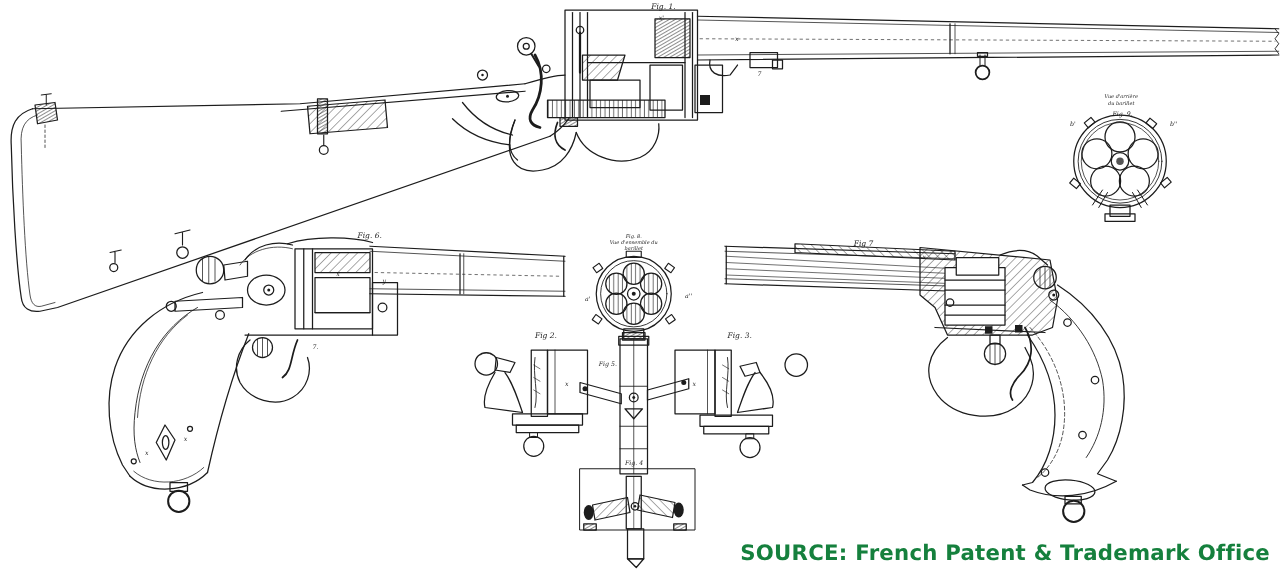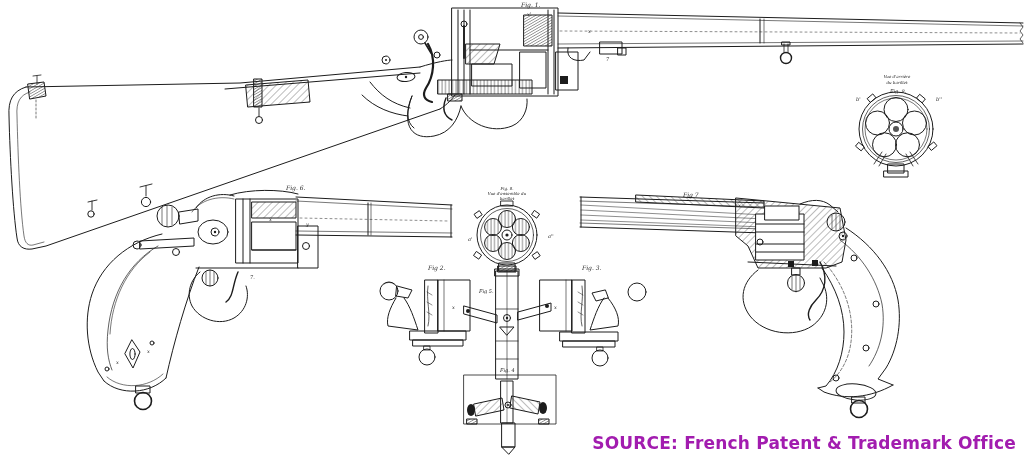--- a/index.html
+++ b/index.html
@@ -370,15 +370,15 @@
           <text x="452" y="309" class="part-letter">x</text>
           <text x="554" y="309" class="part-letter">x</text>
           <text x="468" y="241" class="part-letter">a'</text>
           <text x="548" y="238" class="part-letter">a''</text>
           <text x="856" y="101" class="part-letter">b'</text>
           <text x="936" y="101" class="part-letter">b''</text>
         </g>
   </g>
 </svg>
 
-<div id="source-credit" style="color: #a21caf;">SOURCE: French Patent &amp; Trademark Office</div>
+<div id="source-credit" style="color: #15803d;">SOURCE: French Patent &amp; Trademark Office</div>
 
 </div>
 
 </body></html>

